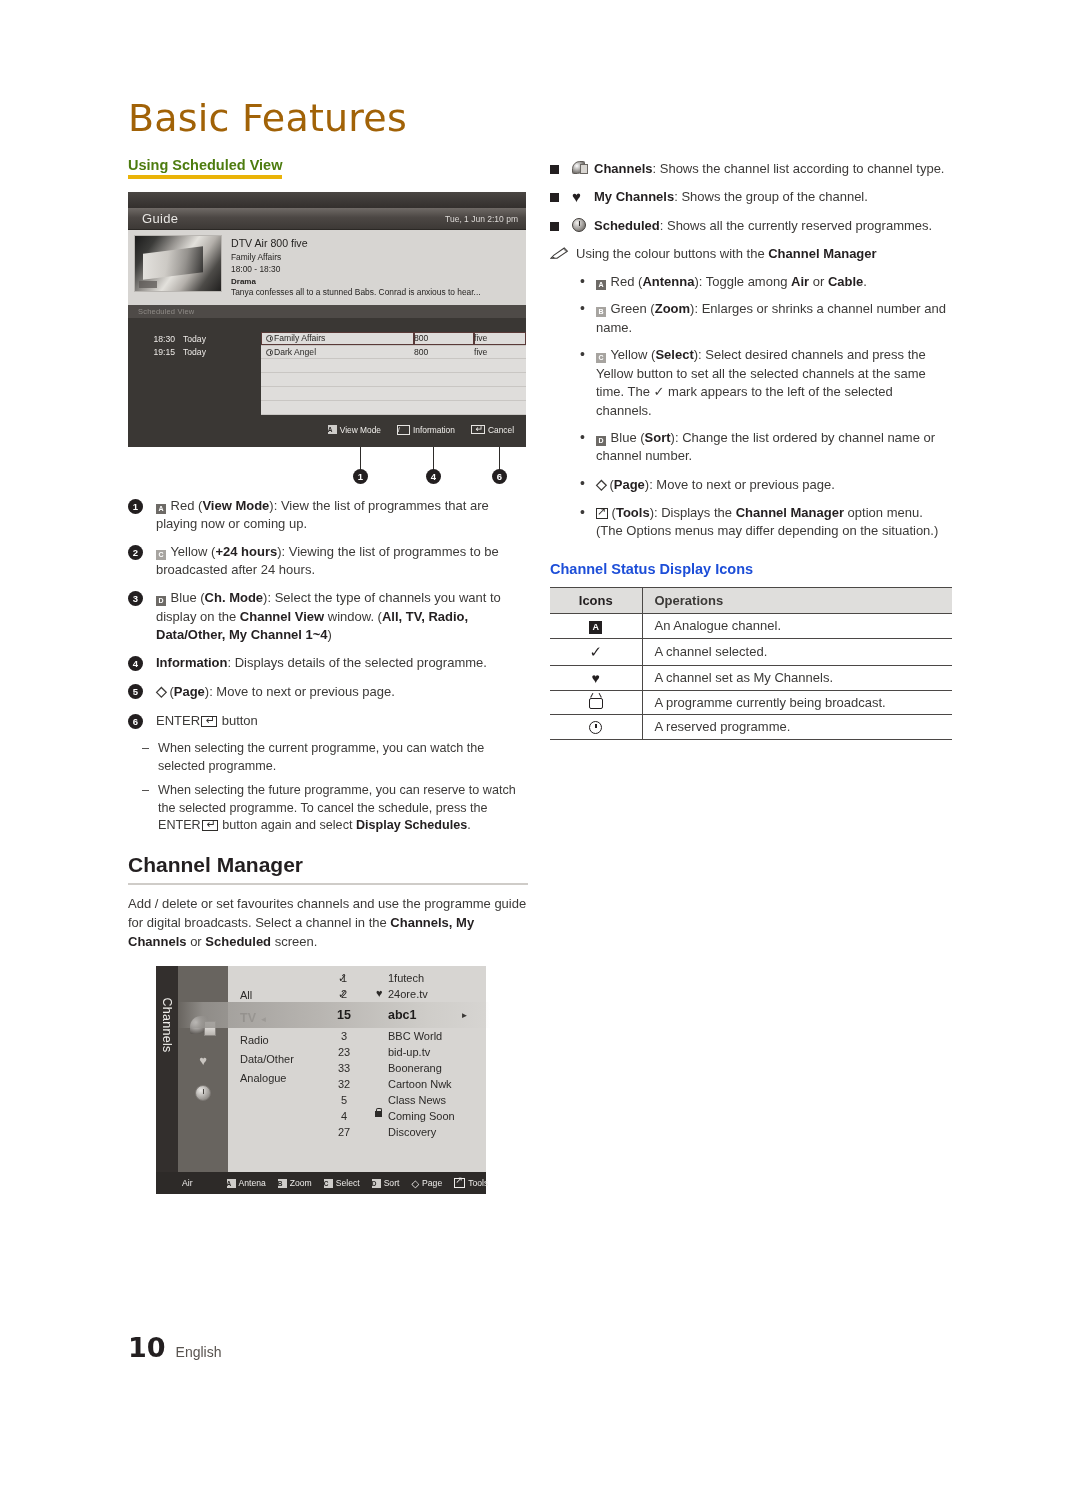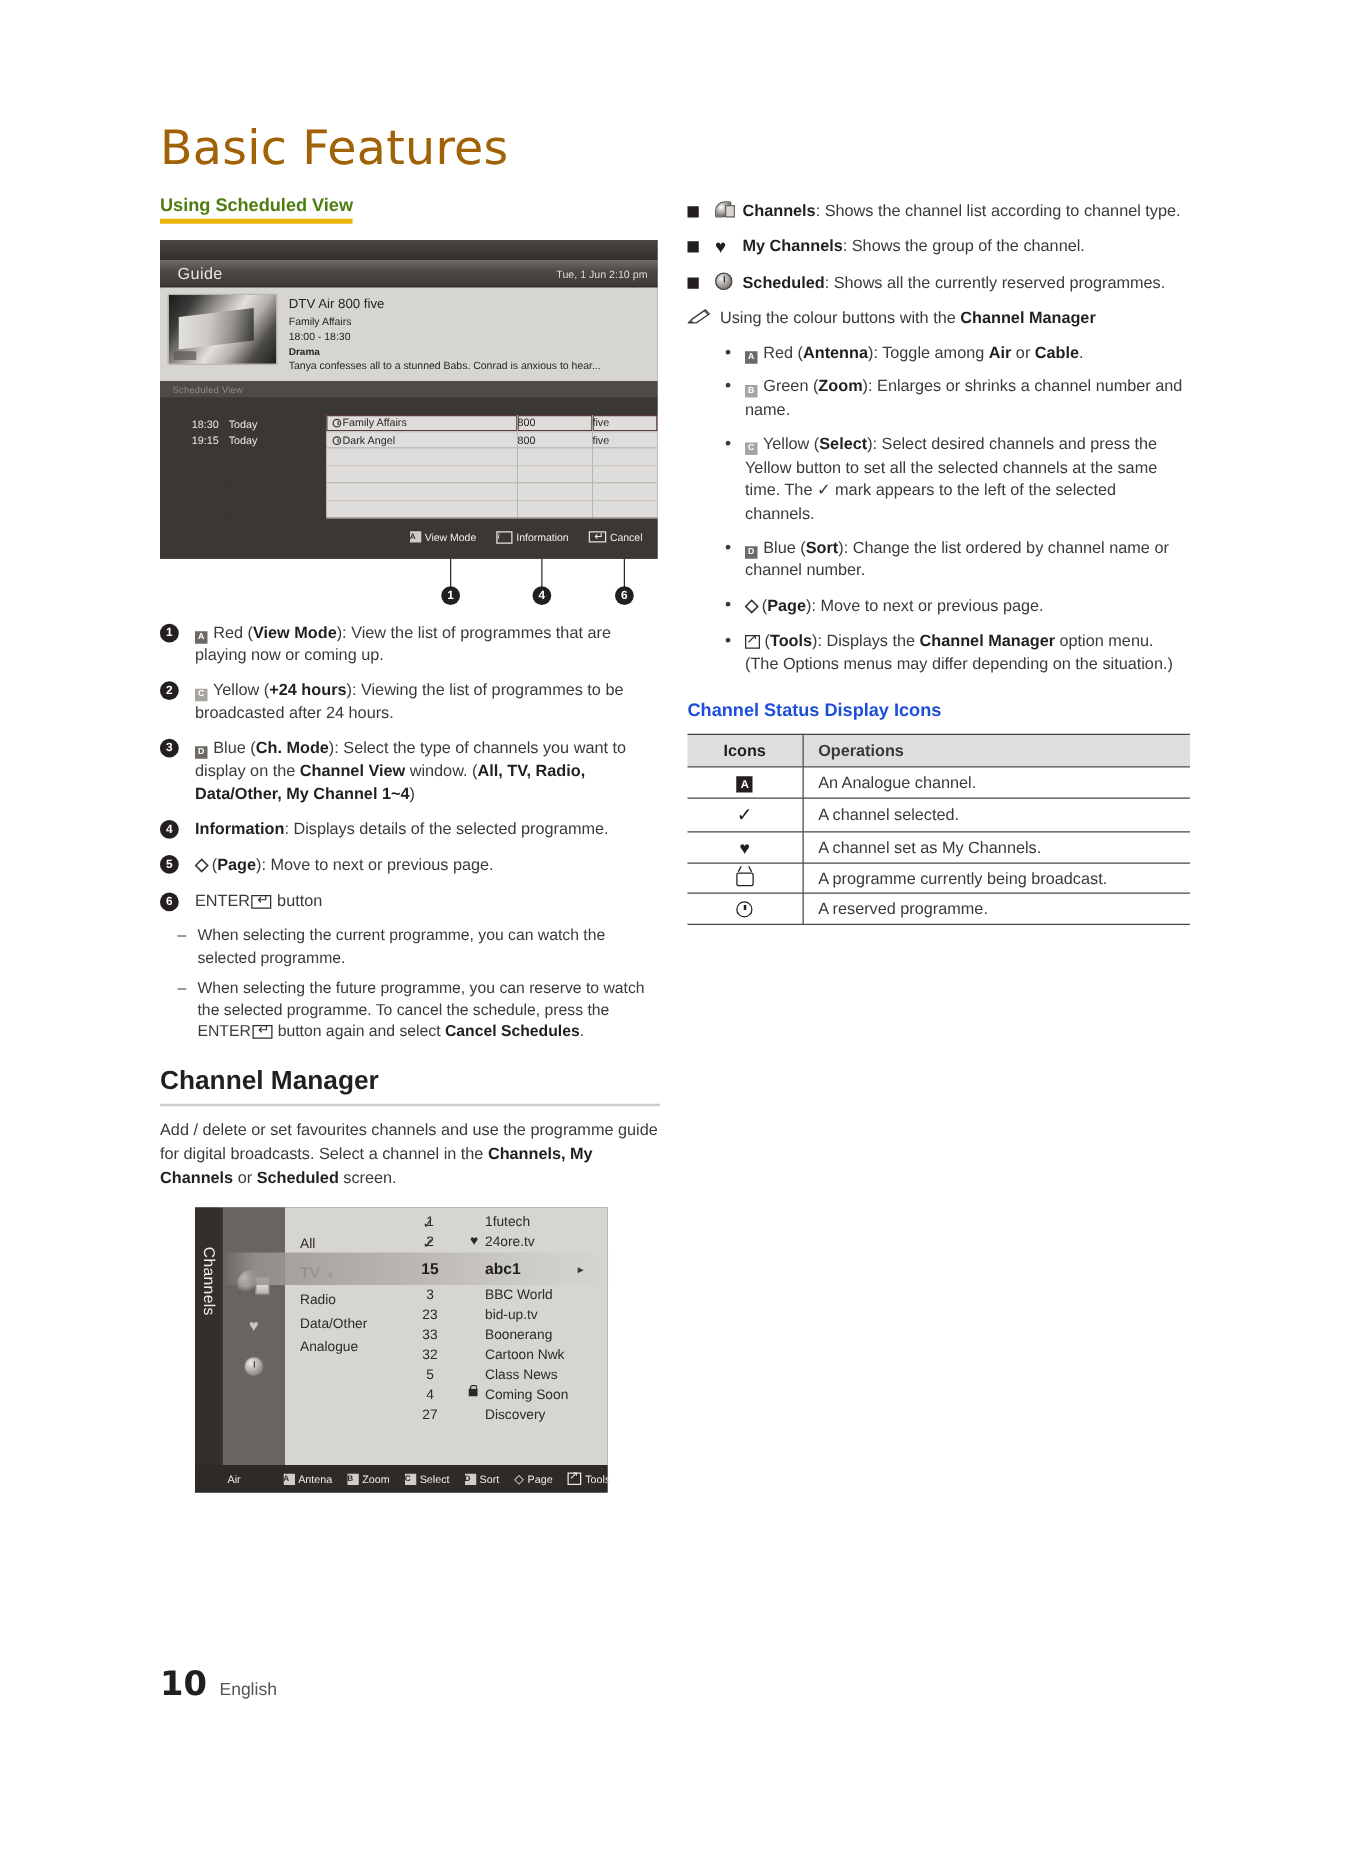--- a/index.html
+++ b/index.html
@@ -391,21 +391,21 @@
     <ol class="numlist" id="numlist">
         <li><span class="circ">1</span><span><span class="key-ltsq dk">A</span> Red (<b>View Mode</b>): View the list of programmes that are playing now or coming up.</span></li>
         <li><span class="circ">2</span><span><span class="key-ltsq">C</span> Yellow (<b>+24 hours</b>): Viewing the list of programmes to be broadcasted after 24 hours.</span></li>
         <li><span class="circ">3</span><span><span class="key-ltsq dk">D</span> Blue (<b>Ch. Mode</b>): Select the type of channels you want to display on the <b>Channel View</b> window. (<b>All, TV, Radio, Data/Other, My Channel 1~4</b>)</span></li>
         <li><span class="circ">4</span><span><b>Information</b>: Displays details of the selected programme.</span></li>
         <li><span class="circ">5</span><span><span class="updown">◇</span> (<b>Page</b>): Move to next or previous page.</span></li>
         <li><span class="circ">6</span><span>ENTER<span class="key-enter-b"></span> button</span></li>
       </ol>
     <ul class="dashlist" id="dashlist">
         <li>When selecting the current programme, you can watch the selected programme.</li>
-        <li>When selecting the future programme, you can reserve to watch the selected programme. To cancel the schedule, press the ENTER<span class="key-enter-b"></span> button again and select <b>Cancel Schedules</b>.</li>
+        <li>When selecting the future programme, you can reserve to watch the selected programme. To cancel the schedule, press the ENTER<span class="key-enter-b"></span> button again and select <b>Display Schedules</b>.</li>
       </ul>
 
     <div class="sec-title">Channel Manager</div>
     <div class="sec-rule"></div>
     <div class="sec-body" id="sec-body">Add / delete or set favourites channels and use the programme guide for digital broadcasts. Select a channel in the <b>Channels, My Channels</b> or <b>Scheduled</b> screen.</div>
 
     
     <div class="shot-cm">
       <div class="cm-body">
         <div class="cm-tab">

